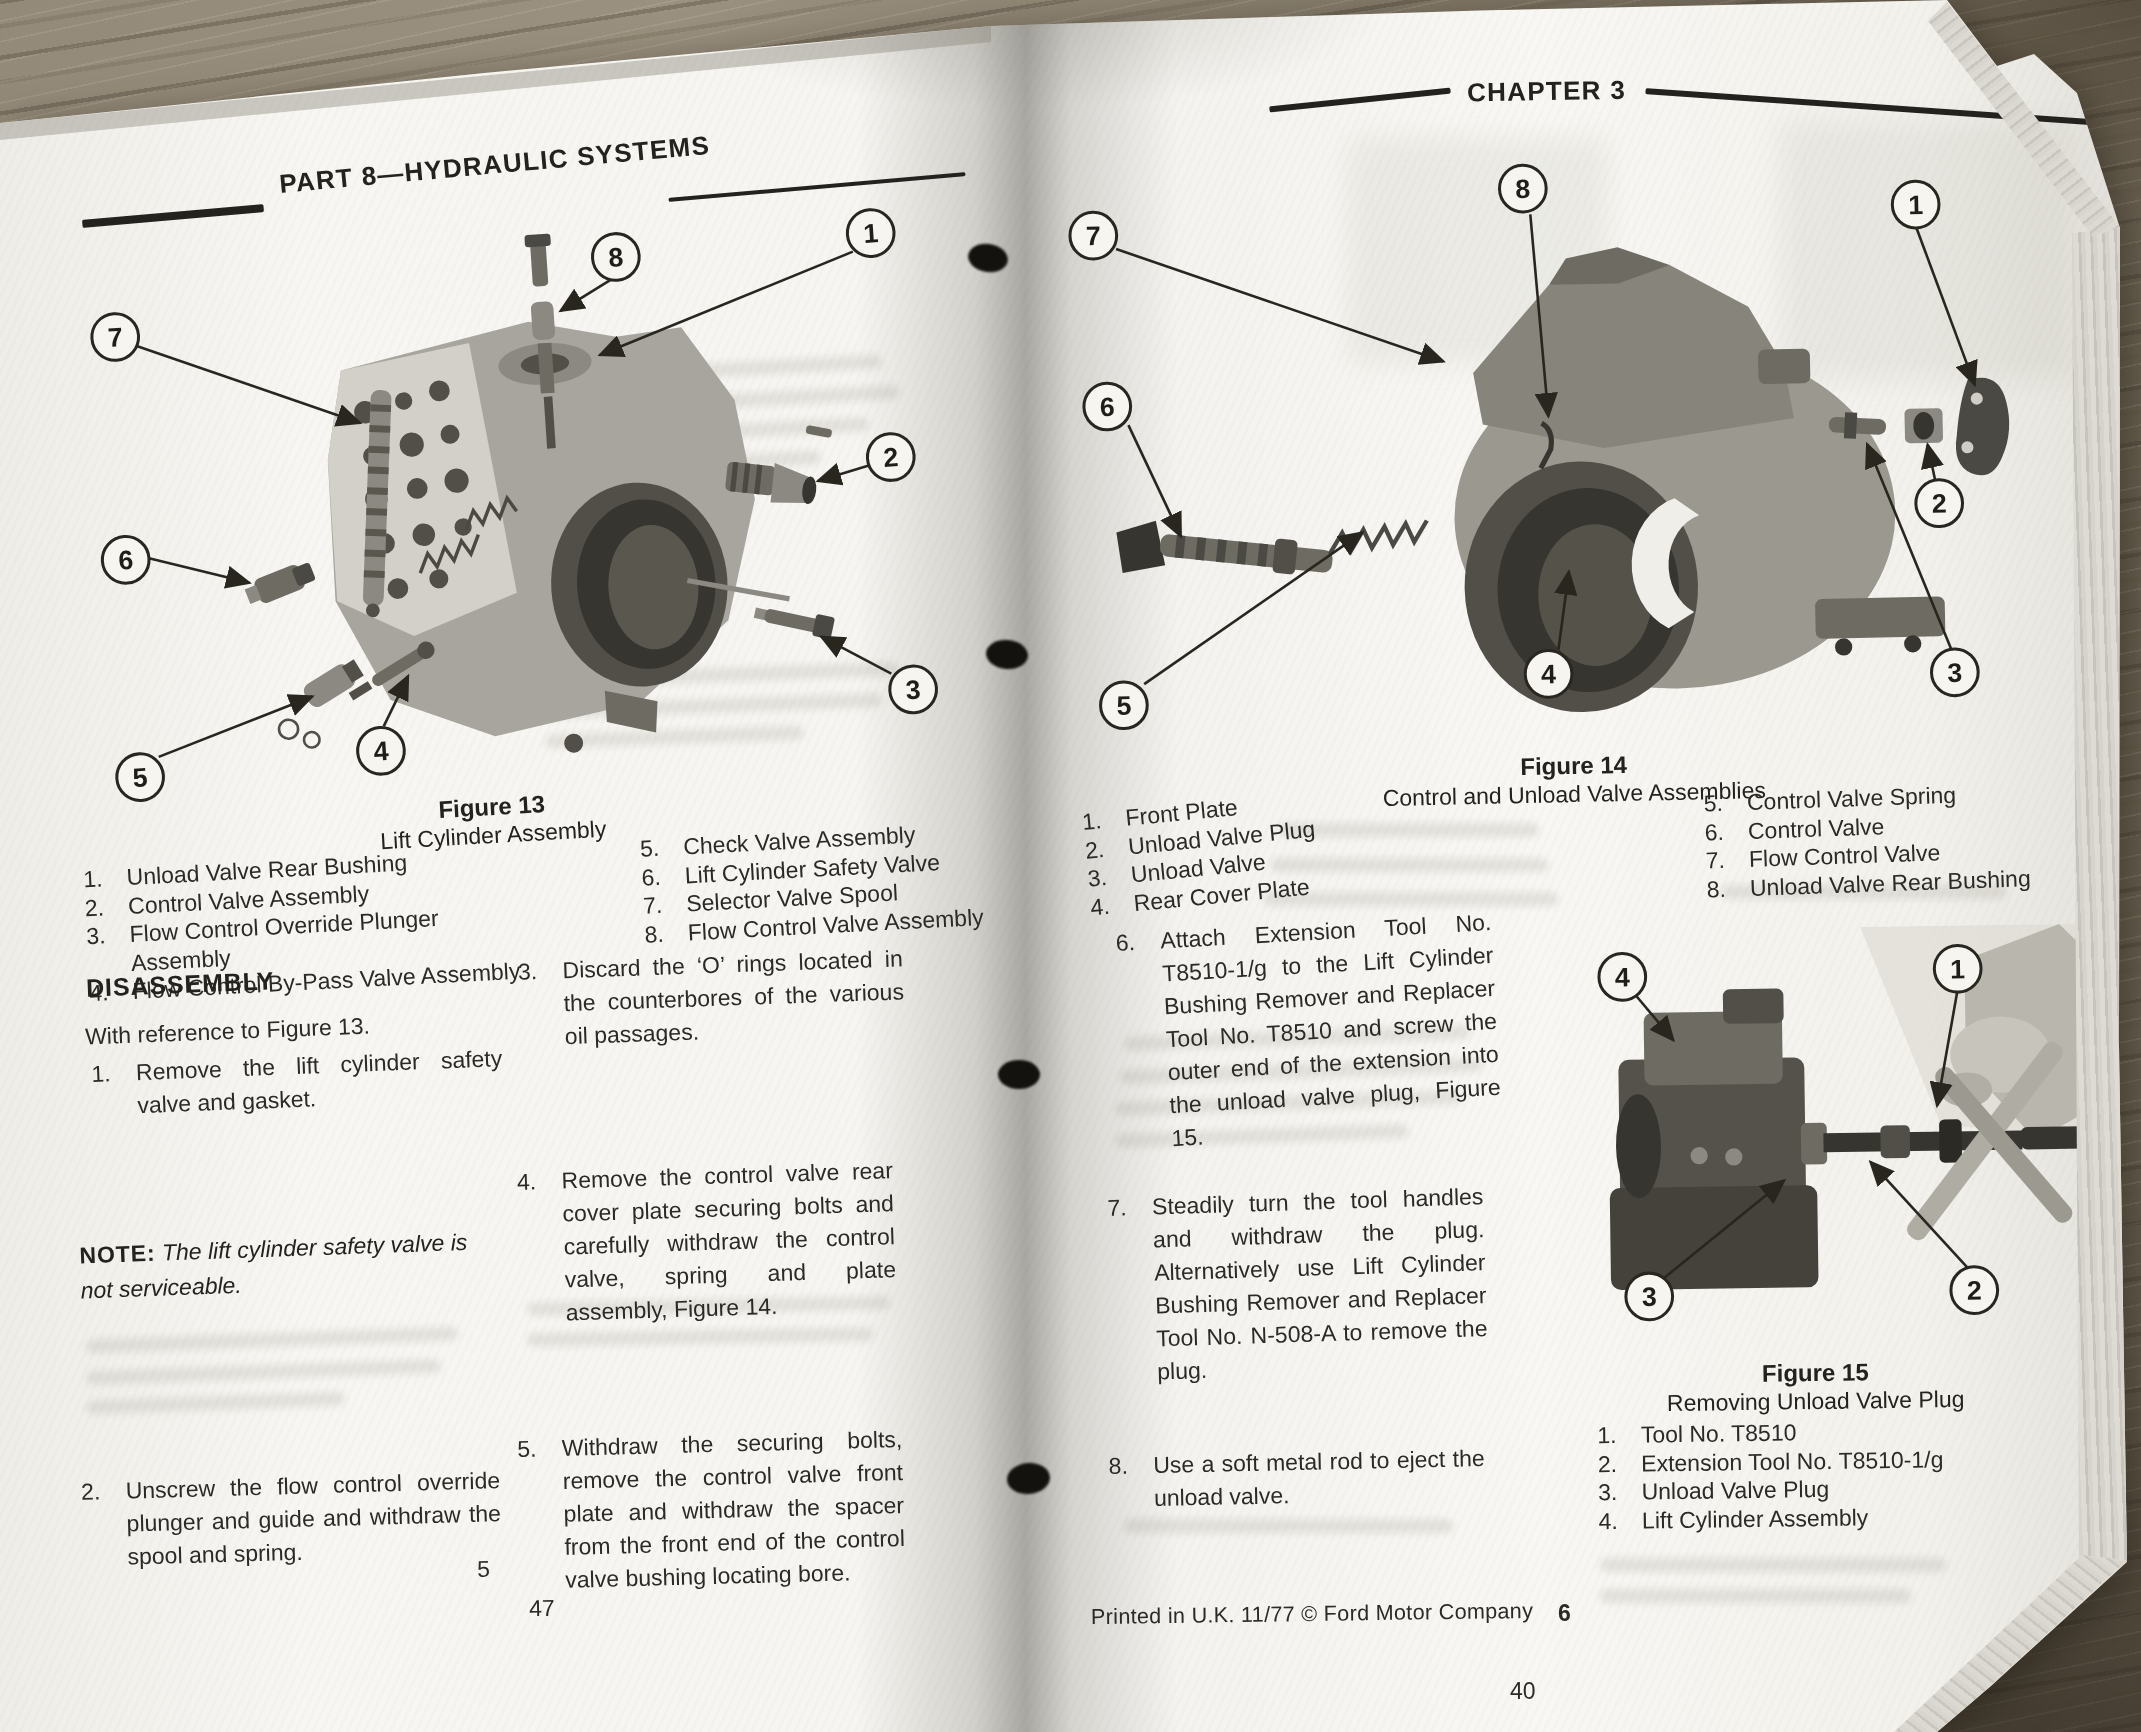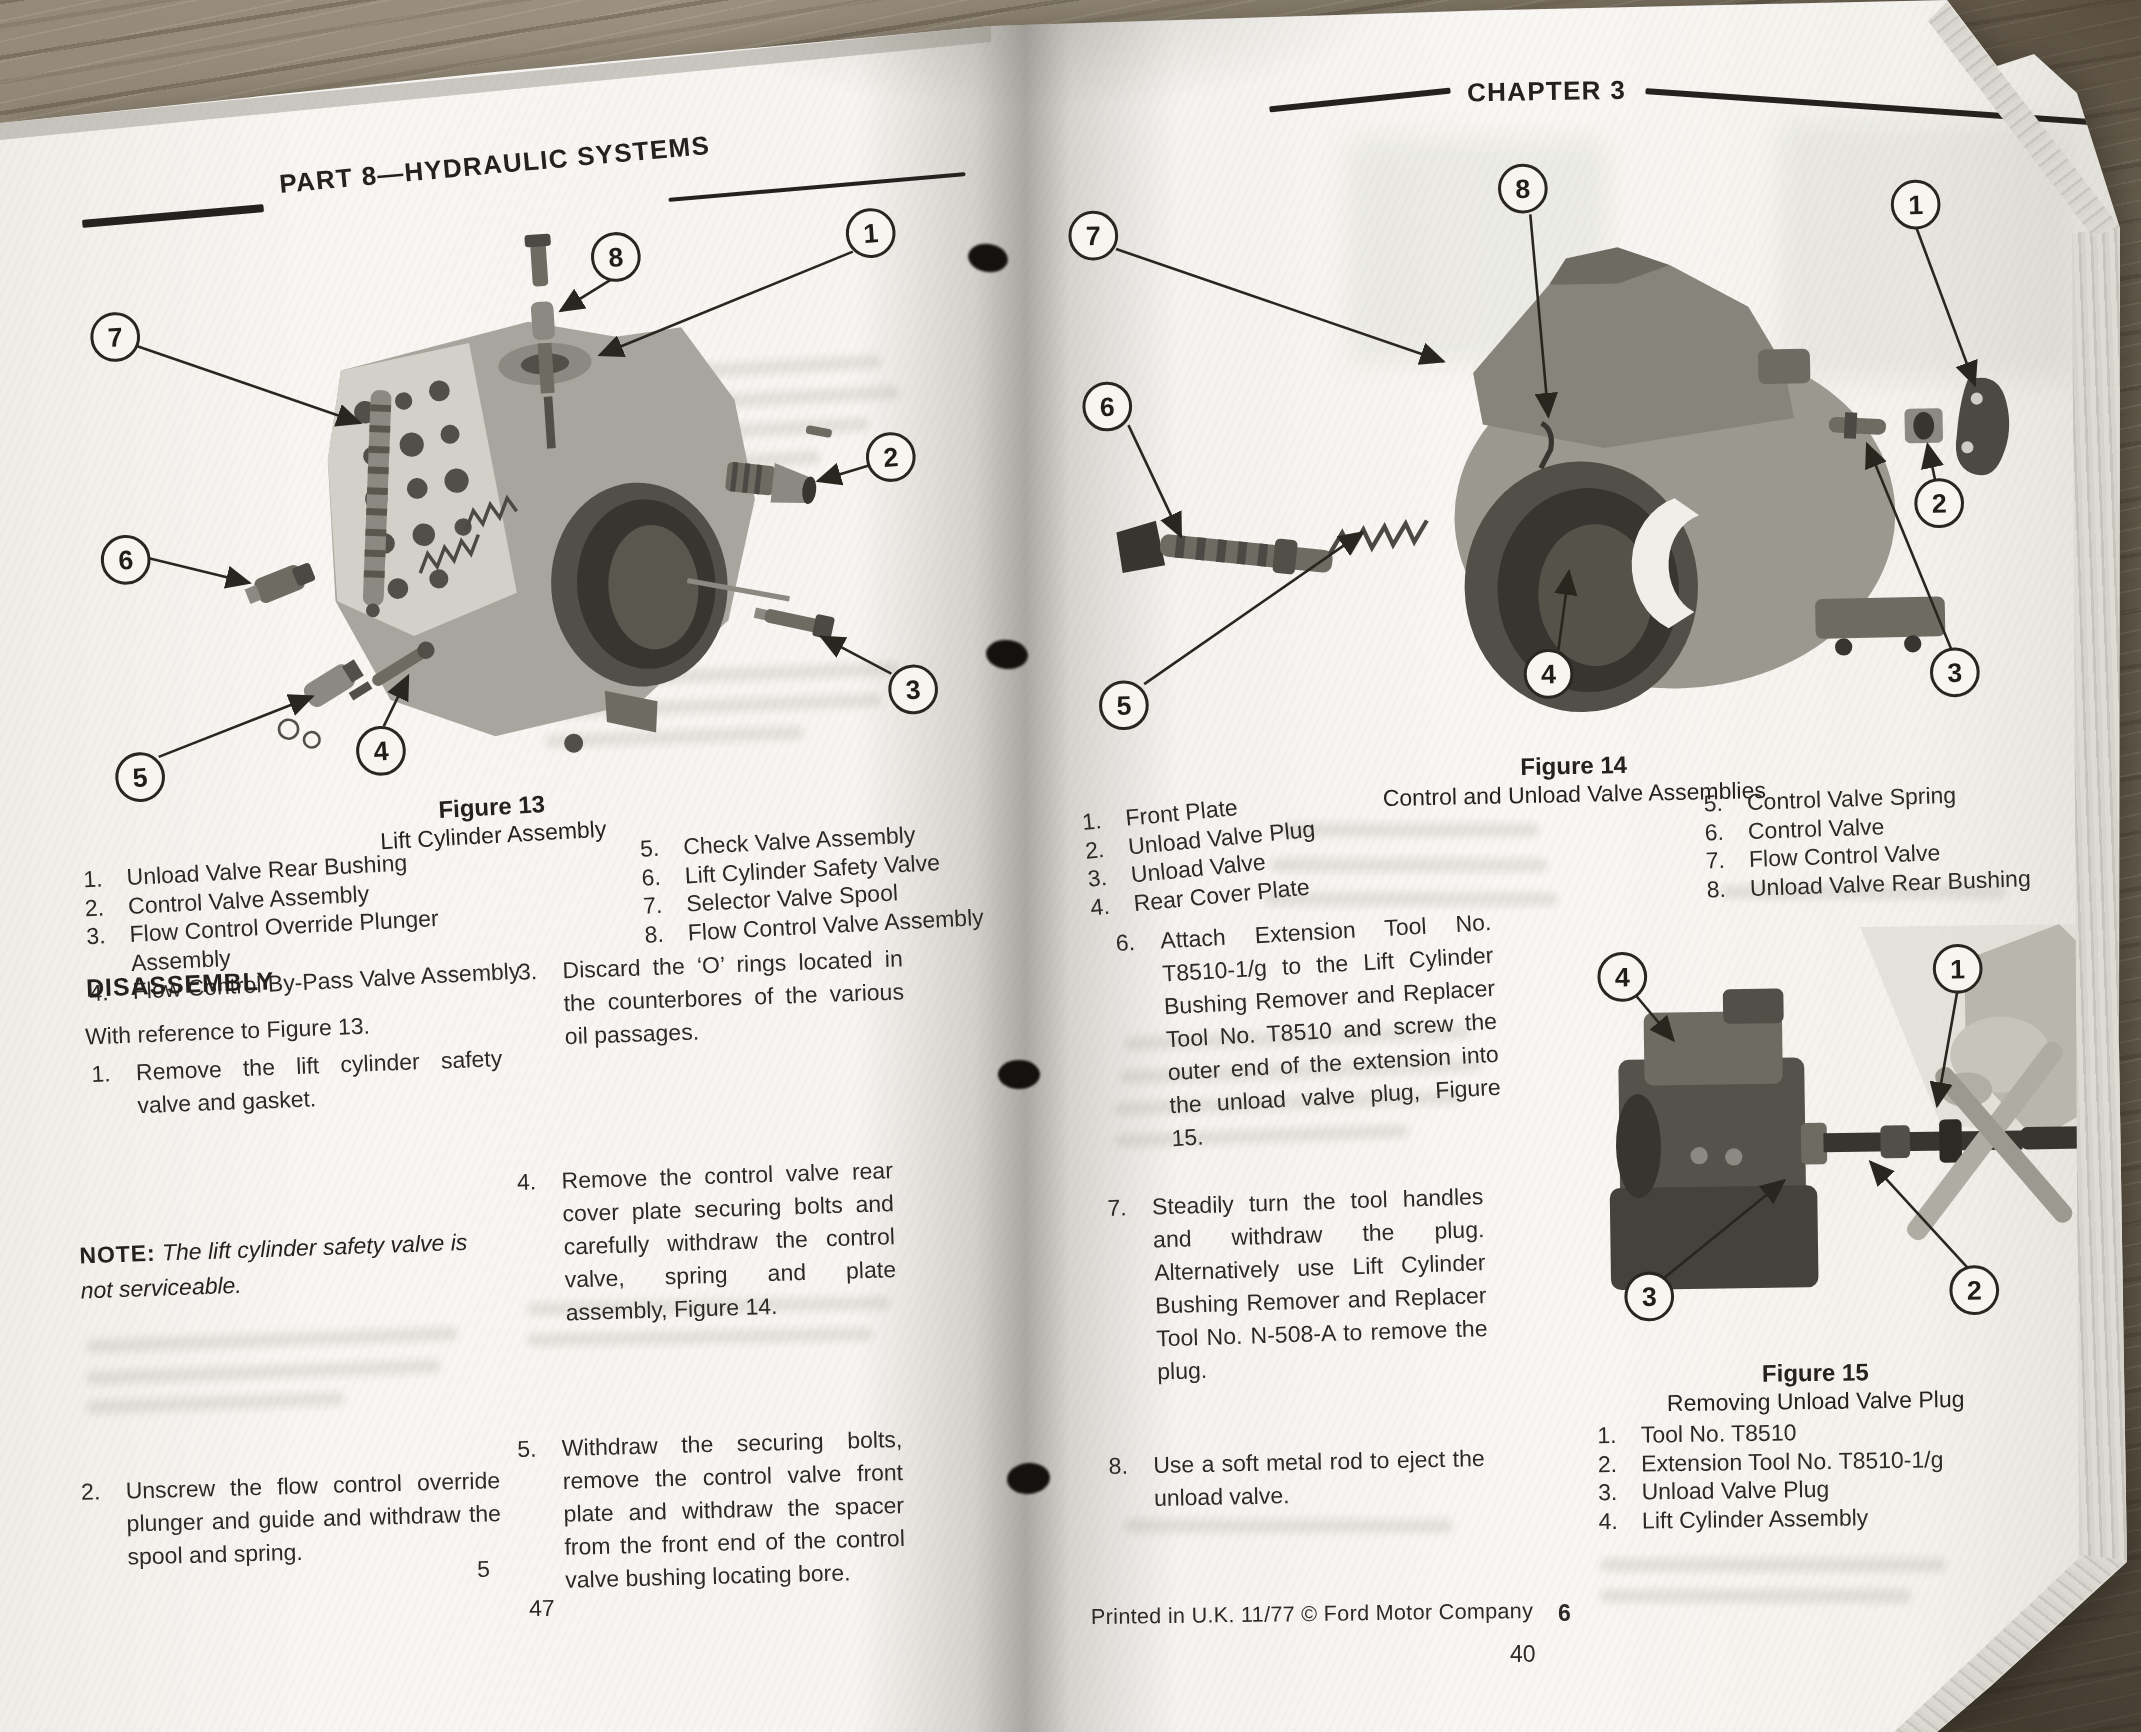--- a/index.html
+++ b/index.html
@@ -464,21 +464,21 @@
             <span>Unload Valve Plug</span>
           </div>
         <div class="row">
             <span class="pn">4.</span>
             <span>Lift Cylinder Assembly</span>
           </div>
       </div>
 
       <div class="abs foot" style="left:1091px;top:1601px;transform:rotate(-0.8deg);">Printed in U.K. 11/77 © Ford Motor Company</div>
       <div class="abs pno" style="left:1558px;top:1600px;font-weight:bold;">6</div>
-      <div class="abs pno" style="left:1510px;top:1641px;">40</div>
+      <div class="abs pno" style="left:1510px;top:1678px;">40</div>
 
       <div class="dot" style="left:968px;top:244px;width:40px;height:28px;transform:rotate(9deg);"></div>
       <div class="dot" style="left:986px;top:640px;width:42px;height:29px;transform:rotate(5deg);"></div>
       <div class="dot" style="left:998px;top:1060px;width:42px;height:29px;transform:rotate(0deg);"></div>
       <div class="dot" style="left:1007px;top:1463px;width:43px;height:31px;transform:rotate(-5deg);"></div>
 
       <div class="stack" style="clip-path:polygon(2072px 233px,2120px 228px,2127px 1562px,2079px 1565px);
                   background:repeating-linear-gradient(88deg,#dedbd4 0 5.2px,#c7c4bd 5.2px 7.8px,#d6d3cc 7.8px 12px);"></div>
       <div class="stack" style="clip-path:polygon(1947px 1.7px,2120px 227px,2093px 237px,1928px 21px);
                   background:repeating-linear-gradient(142deg,#dcd9d2 0 5.2px,#c9c6bf 5.2px 7.8px,#d8d5ce 7.8px 12px);"></div>

